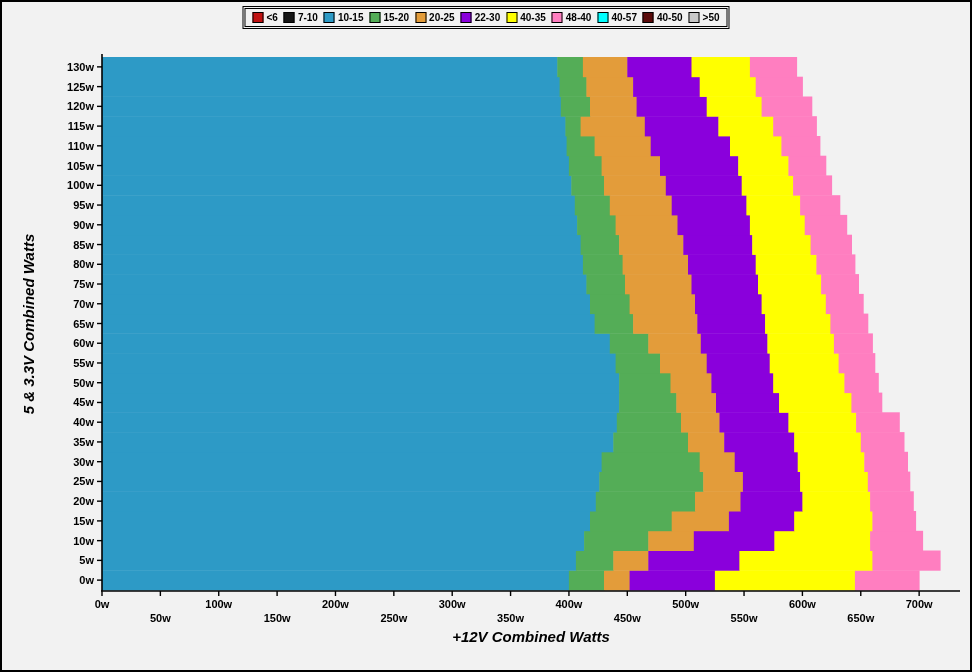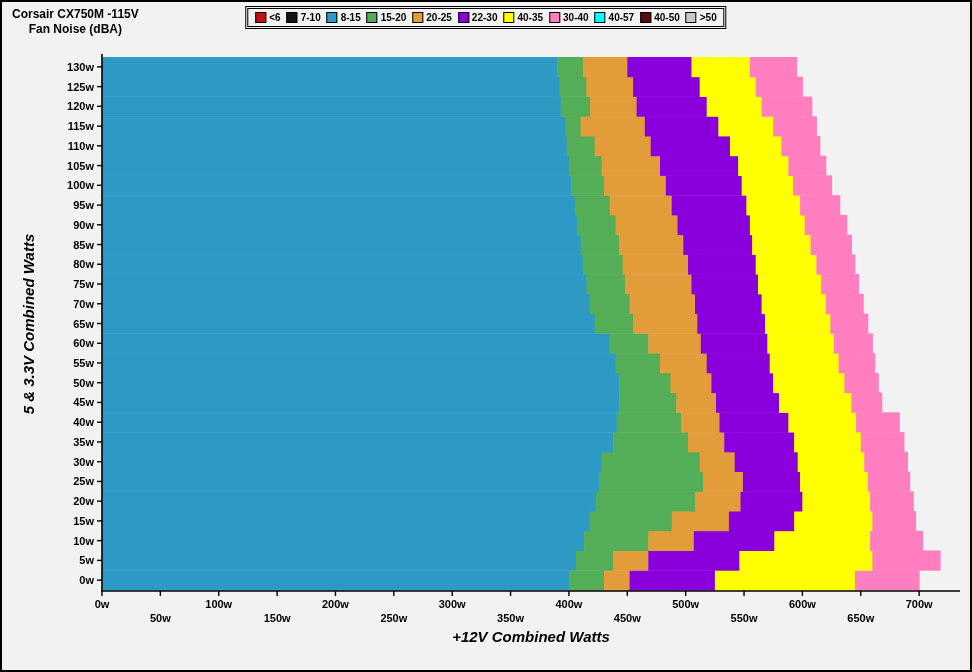--- a/index.html
+++ b/index.html
@@ -26,57 +26,53 @@
     white-space:nowrap;
   }
   .legend-item{display:flex;align-items:center;gap:3px;font-size:10px;font-weight:bold;color:#000;}
   .swatch{width:11px;height:11px;border:1px solid #000;box-sizing:border-box;display:inline-block;}
   #chart-svg{position:absolute;top:0;left:0;}
 </style>
 </head>
 <body>
 
 <div class="page">
-  <div class="header">
-    <div>Corsair CX750M -115V</div>
-    <div class="sub">Fan Noise (dBA)</div>
-  </div>
 
   <div class="legend">
       <div class="legend-item">
         <span class="swatch" style="background: rgb(192, 18, 18);"></span>
         <span>&lt;6</span>
       </div>
       <div class="legend-item">
         <span class="swatch" style="background: rgb(21, 21, 21);"></span>
         <span>7-10</span>
       </div>
       <div class="legend-item">
         <span class="swatch" style="background: rgb(45, 154, 198);"></span>
-        <span>8-15</span>
+        <span>10-15</span>
       </div>
       <div class="legend-item">
         <span class="swatch" style="background: rgb(84, 173, 87);"></span>
         <span>15-20</span>
       </div>
       <div class="legend-item">
         <span class="swatch" style="background: rgb(227, 156, 58);"></span>
         <span>20-25</span>
       </div>
       <div class="legend-item">
         <span class="swatch" style="background: rgb(138, 0, 220);"></span>
         <span>22-30</span>
       </div>
       <div class="legend-item">
         <span class="swatch" style="background: rgb(255, 255, 0);"></span>
         <span>40-35</span>
       </div>
       <div class="legend-item">
         <span class="swatch" style="background: rgb(255, 126, 192);"></span>
-        <span>30-40</span>
+        <span>48-40</span>
       </div>
       <div class="legend-item">
         <span class="swatch" style="background: rgb(0, 255, 255);"></span>
         <span>40-57</span>
       </div>
       <div class="legend-item">
         <span class="swatch" style="background: rgb(90, 10, 10);"></span>
         <span>40-50</span>
       </div>
       <div class="legend-item">

